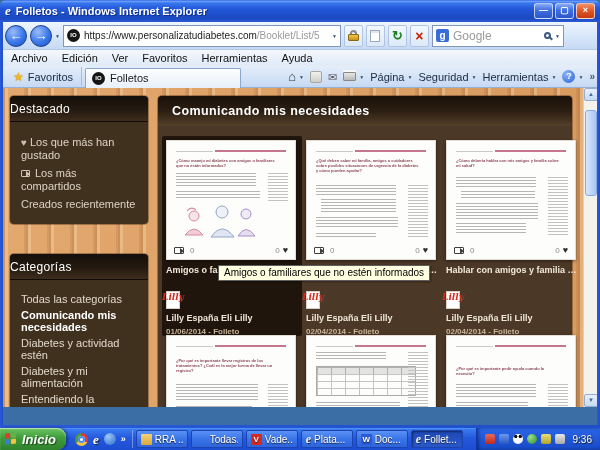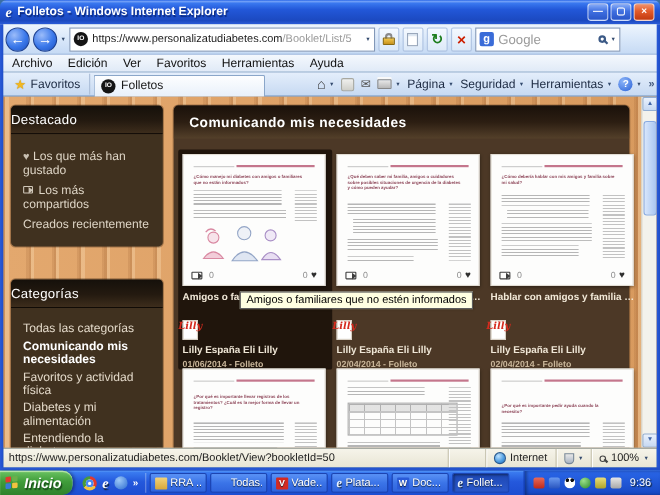--- a/index.html
+++ b/index.html
@@ -282,21 +282,21 @@
         <div class="sideitem"><span class="shbox"></span><span>Los más compartidos</span></div>
         <div class="sideitem"><span>Creados recientemente</span></div>
       </div>
     </div>
 
     <div class="panel" style="left:7px;top:166px;width:138px;height:185px">
       <div class="phead">Categorías</div>
       <div class="pbody">
         <div class="cat">Todas las categorías</div>
         <div class="cat active">Comunicando mis necesidades</div>
-        <div class="cat">Favoritos y actividad física</div>
+        <div class="cat">Diabetes y actividad estén</div>
         <div class="cat">Diabetes y mi alimentación</div>
         <div class="cat">Entendiendo la diabetes</div>
         <div class="cat">Preservando mi salud</div>
       </div>
     </div>
 
     <div class="panel mainpanel">
       <div class="mainhead">Comunicando mis necesidades</div>
       <div class="hl"></div>
 
@@ -428,37 +428,20 @@
 
     <div class="tooltip">Amigos o familiares que no estén informados</div>
 
     <div class="scroll">
       <div class="sbtn sup">▲</div>
       <div class="sthumb"></div>
       <div class="sbtn sdown">▼</div>
     </div>
   </div>
 
-  <div class="statusbar">
-    <span class="slink">https://www.personalizatudiabetes.com/Booklet/View?bookletId=50</span>
-    <span class="sseg empty"></span>
-    <span class="sseg">
-        <span class="globe"></span>
-        <span>Internet</span>
-      </span>
-    <span class="sseg">
-        <span class="shield"></span>
-        <span class="drop">▼</span>
-      </span>
-    <span class="sseg">
-        <span class="magS"></span>
-        <span>100%</span>
-        <span class="drop">▼</span>
-      </span>
-  </div>
 
   <div class="wb wbl"></div>
   <div class="wb wbr"></div>
   <div class="wb wbb"></div>
 </div>
 
 <div class="taskbar">
   <div class="start">
     <span class="wflag">
         <i class="f1"></i>

